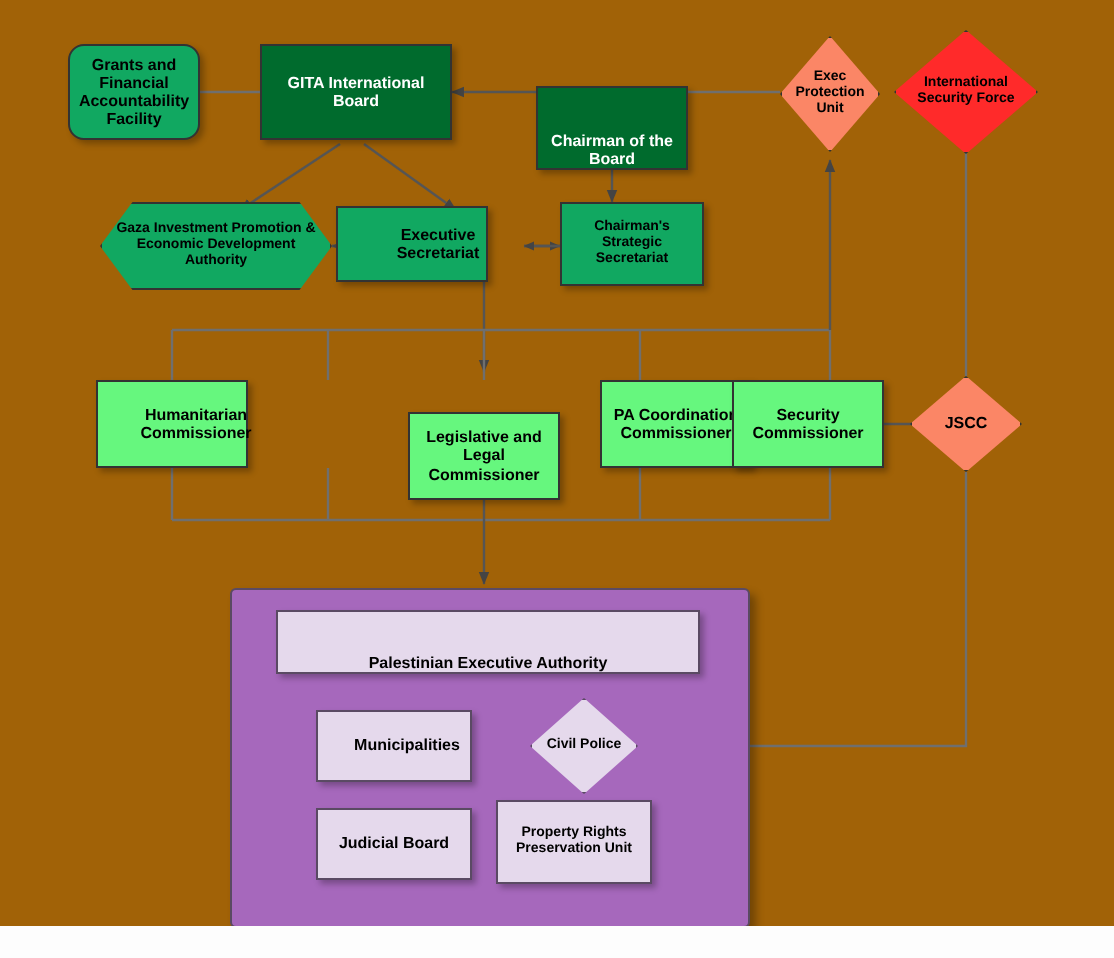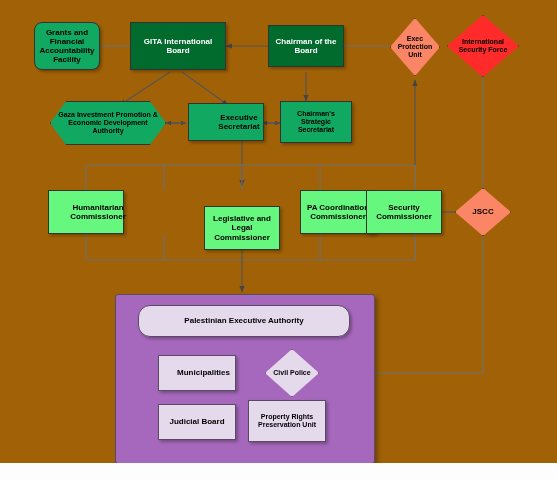--- a/index.html
+++ b/index.html
@@ -13,21 +13,21 @@
   .node span{display:block;padding:0 3px;}
 
   .dark-green{background:#006B2D;color:#ffffff;font-size:8px;}
   .med-green{background:#11A861;color:#000000;font-size:8px;}
   .lite-green{background:#66F77E;color:#000000;font-size:8px;}
   .salmon{background:#FB8666;color:#000;font-size:8px;}
   .red{background:#FF2A2A;color:#000;font-size:8px;}
   .lav{background:#E5D9EC;color:#000;font-size:8px;border:1px solid #5a4a63;}
 
   .round{border-radius:8px;}
-  .round-lg{border-radius:12px;}
+  .round-lg{border-radius:0;align-items:flex-end;}
 
   
   .hex{border:none;box-shadow:none;background:transparent;}
   .hex .hexbody{position:absolute;inset:0;background:#11A861;border:1px solid #333;
      clip-path:polygon(14% 0,86% 0,100% 50%,86% 100%,14% 100%,0 50%);
      filter:drop-shadow(2px 2px 2px rgba(0,0,0,.3));}
   .hex span{position:relative;z-index:2;}
 
   
   .dia{border:none;box-shadow:none;background:transparent;}
@@ -107,40 +107,40 @@
   <div id="pa-panel" style="left:115px;top:294px;width:258px;height:168px;"></div>
 
   <div class="node med-green round" style="left:34px;top:22px;width:66px;height:48px;">
     <span>Grants and Financial Accountability Facility</span>
   </div>
 
   <div class="node dark-green" style="left:130px;top:22px;width:96px;height:48px;">
     <span>GITA International Board</span>
   </div>
 
-  <div class="node dark-green" style="left:268px;top:25px;width:76px;height:42px;">
+  <div class="node dark-green" style="left:268px;top:43px;width:76px;height:42px;align-items:flex-end;">
     <span>Chairman of the Board</span>
   </div>
 
   <div class="node dia salmon" style="left:390px;top:18px;width:50px;height:58px;">
     <div class="diabody"></div>
     <span style="font-size:7px;">Exec Protection Unit</span>
   </div>
 
   <div class="node dia red" style="left:447px;top:15px;width:72px;height:62px;">
     <div class="diabody"></div>
     <span style="font-size:7px;">International Security Force</span>
   </div>
 
   <div class="node hex" style="left:50px;top:101px;width:116px;height:44px;">
     <div class="hexbody"></div>
     <span style="font-size:7px;">Gaza Investment Promotion &amp; Economic Development Authority</span>
   </div>
 
-  <div class="node med-green" style="left:188px;top:103px;width:76px;height:38px;padding-left:26px;">
+  <div class="node med-green" style="left:168px;top:103px;width:76px;height:38px;padding-left:26px;">
     <span>Executive Secretariat</span>
   </div>
 
   <div class="node med-green" style="left:280px;top:101px;width:72px;height:42px;">
     <span style="font-size:7px;">Chairman's Strategic Secretariat</span>
   </div>
 
   <div class="node lite-green" style="left:48px;top:190px;width:76px;height:44px;padding-left:24px;">
     <span>Humanitarian Commissioner</span>
   </div>

